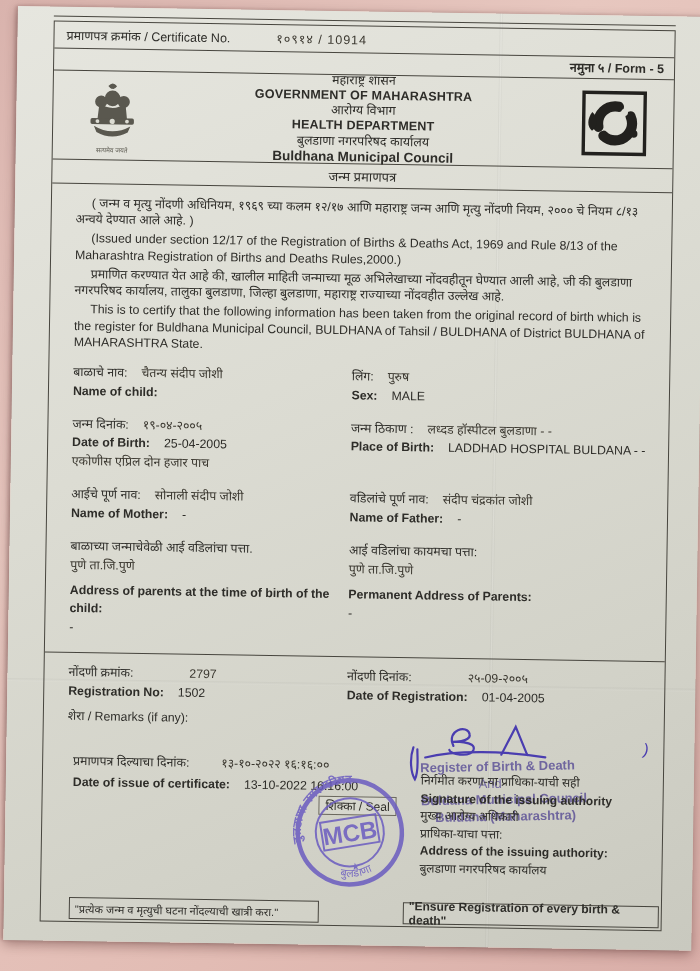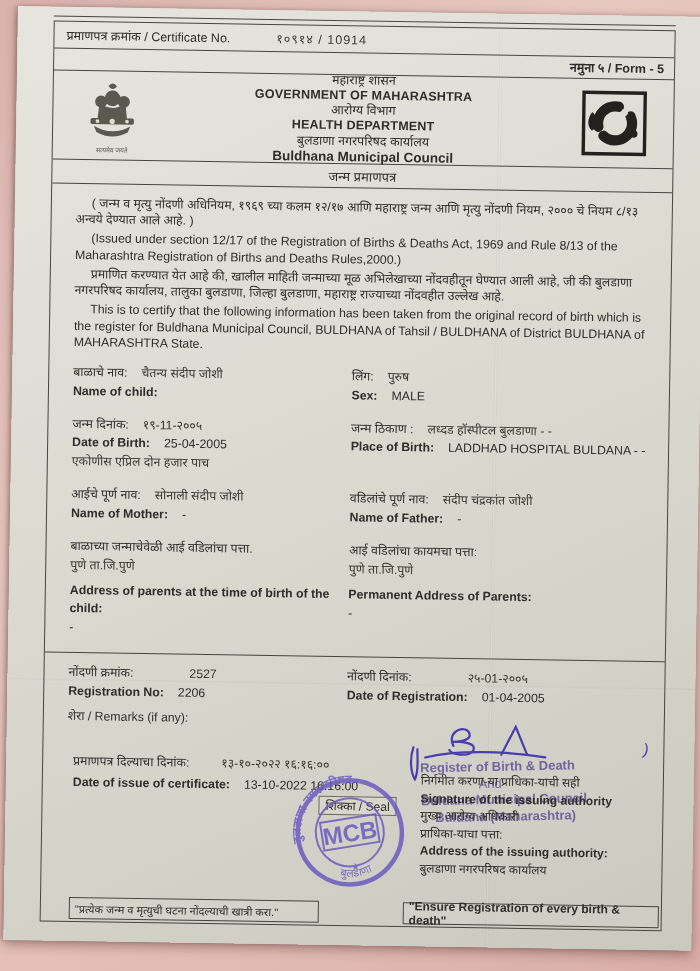--- a/index.html
+++ b/index.html
@@ -154,21 +154,21 @@
                 <span class="lbl-en">Sex:</span>
                 <span>MALE</span>
               </div>
             </div>
           </div>
 
           <div class="frow">
             <div class="fcol-l">
               <div class="fline">
                 <span>जन्म दिनांक:</span>
-                <span class="hand">१९-11-२००५</span>
+                <span class="hand">१९-०४-२००५</span>
               </div>
               <div class="fline">
                 <span class="lbl-en">Date of Birth:</span>
                 <span>25-04-2005</span>
               </div>
               <div class="fline">
                   <span class="hand">एकोणीस एप्रिल दोन हजार पाच</span>
                 </div>
             </div>
             <div class="fcol-r">
@@ -236,32 +236,32 @@
                 </div>
             </div>
           </div>
 
           <div class="regline">
             <div class="frow" style="margin-top:2px;">
               <div class="fcol-l">
                 <div class="fline">
                   <span>नोंदणी क्रमांक:</span>
                   <span class="hand gap28"></span>
-                  <span class="hand">2527</span>
+                  <span class="hand">2797</span>
                 </div>
                 <div class="fline">
                   <span class="lbl-en">Registration No:</span>
-                  <span>2206</span>
+                  <span>1502</span>
                 </div>
               </div>
               <div class="fcol-r">
                 <div class="fline">
                   <span>नोंदणी दिनांक:</span>
                   <span class="hand gap28"></span>
-                  <span class="hand">२५-01-२००५</span>
+                  <span class="hand">२५-09-२००५</span>
                 </div>
                 <div class="fline">
                   <span class="lbl-en">Date of Registration:</span>
                   <span>01-04-2005</span>
                 </div>
               </div>
             </div>
             <div class="fline" style="margin-top:6px;">
               <span>शेरा / Remarks (if any):</span>
             </div>

